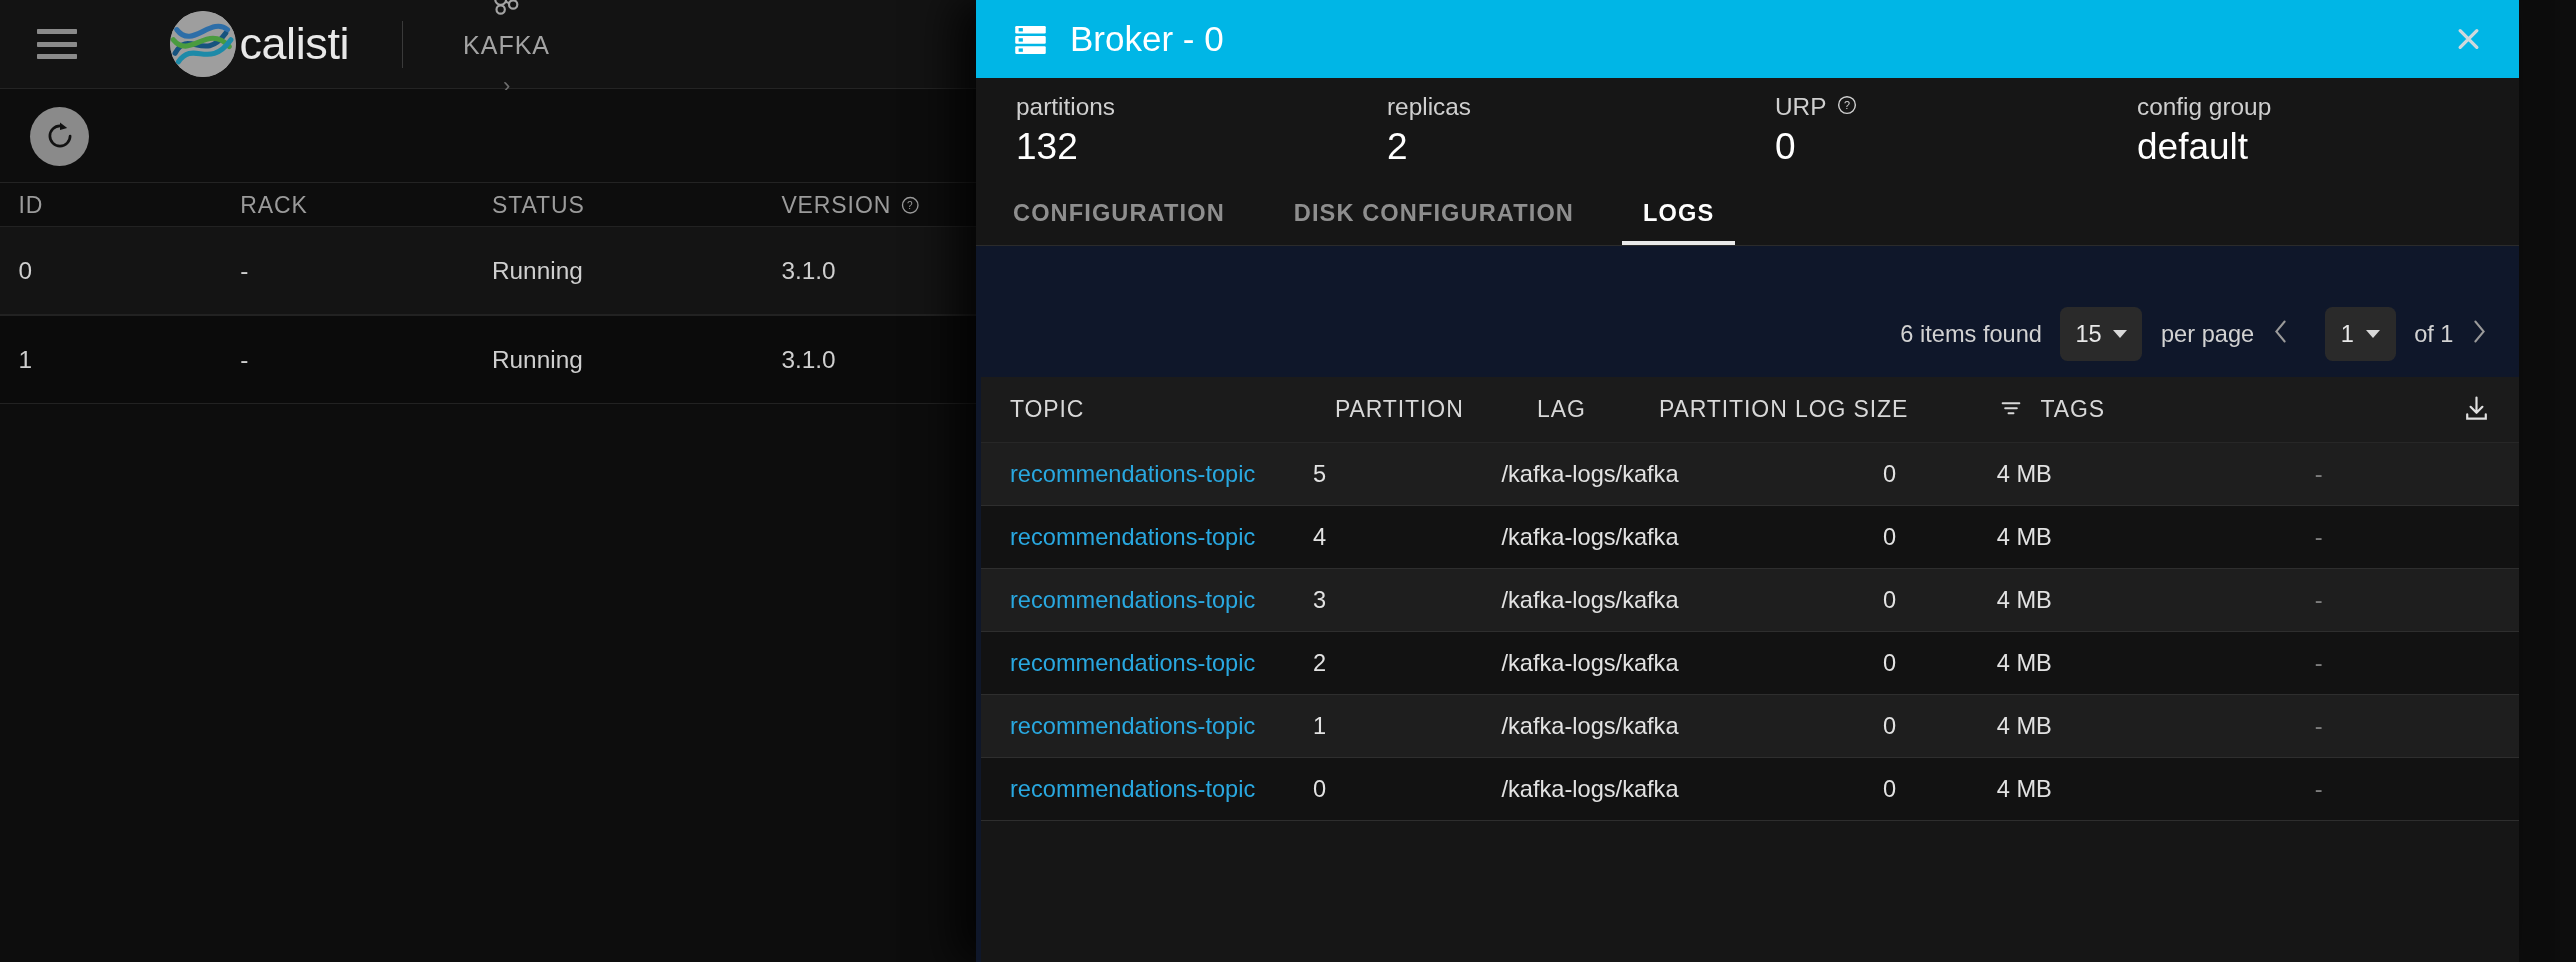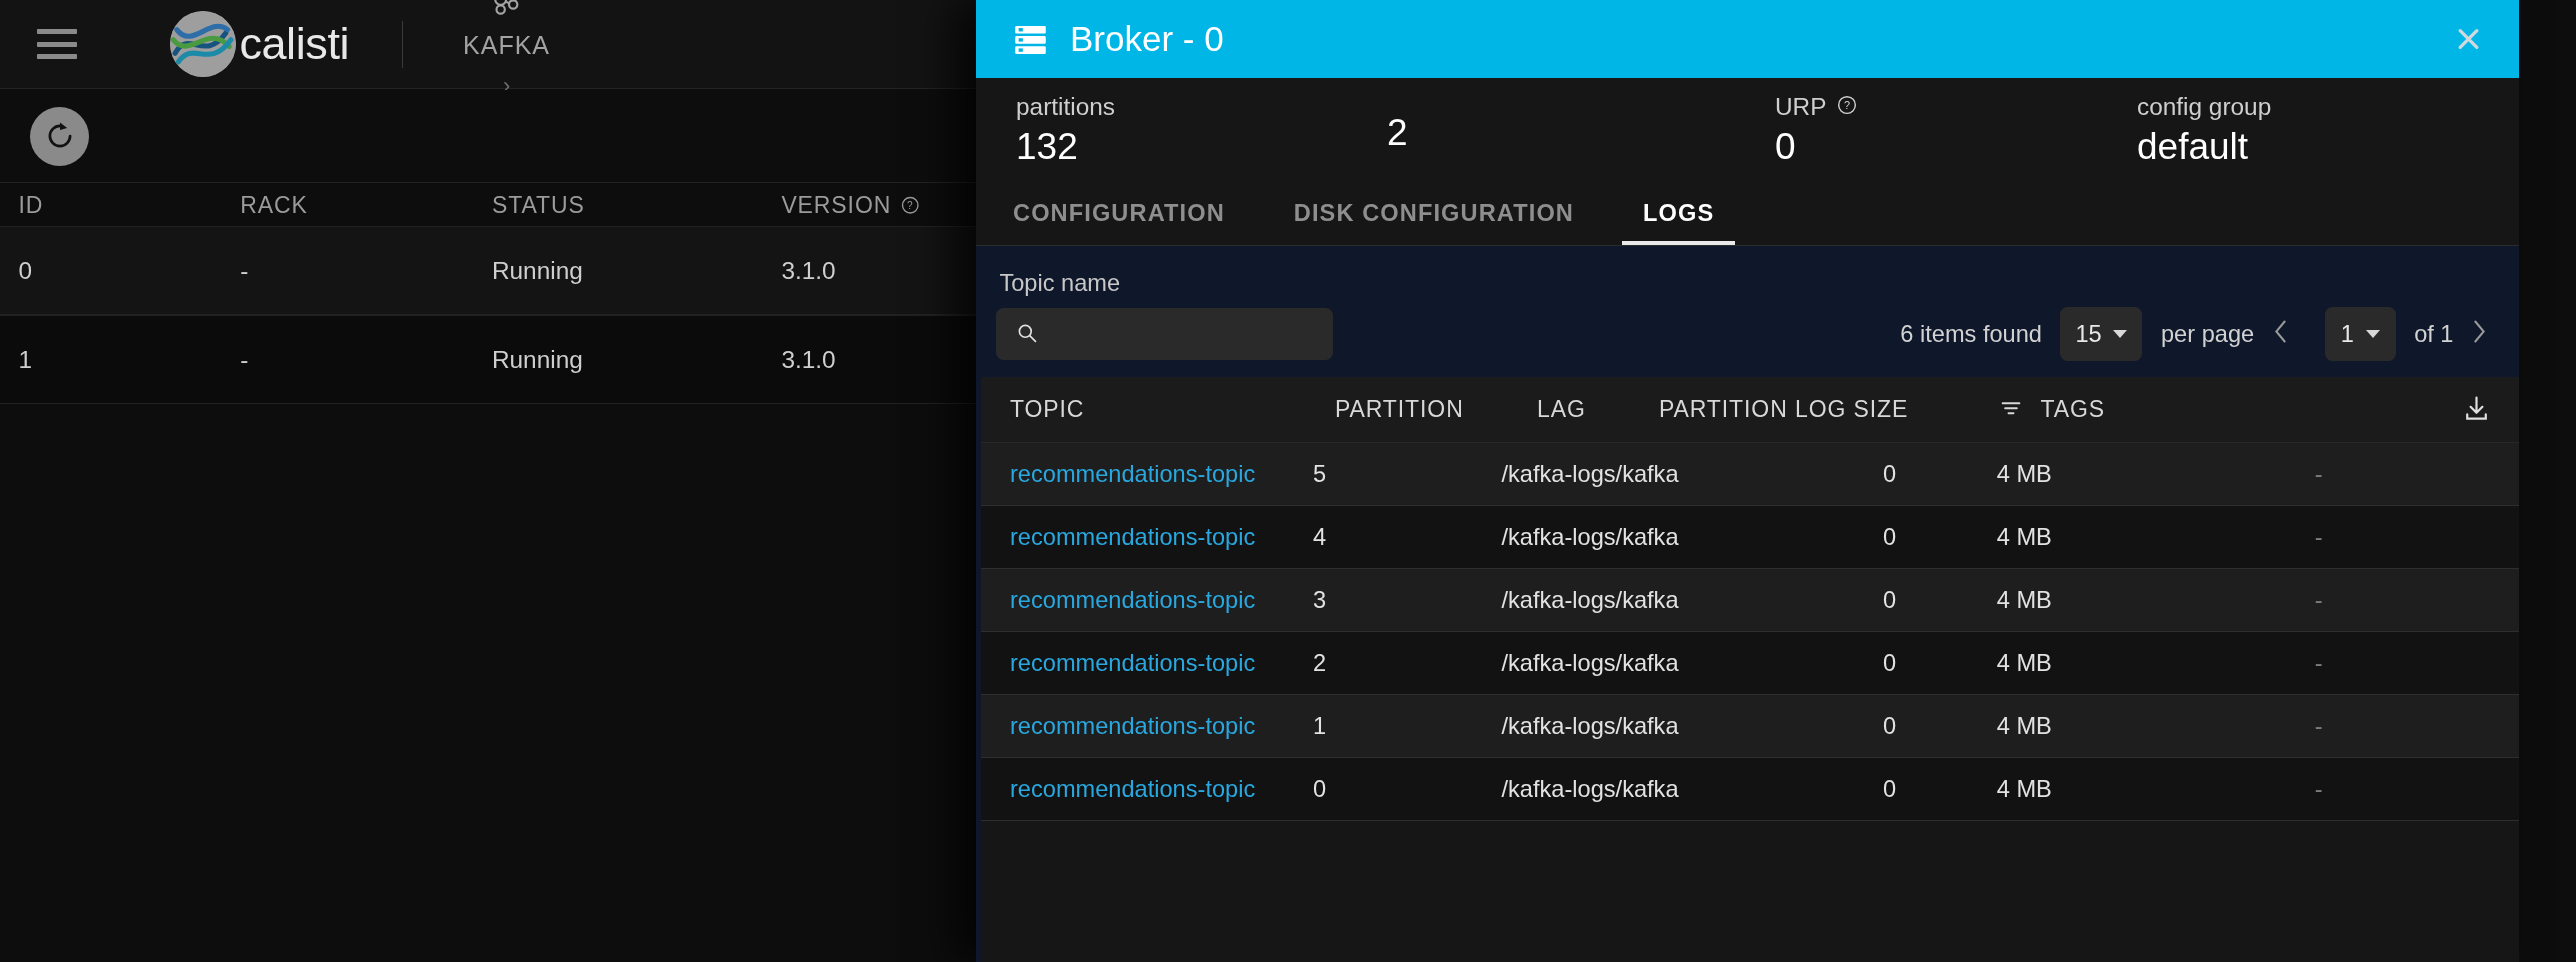--- a/index.html
+++ b/index.html
@@ -286,20 +286,21 @@
           </svg>
       </span>
     </div>
 
     <div class="stats-row">
       <div class="stat stat-0">
         <div class="stat-label">partitions</div>
         <div class="stat-value">132</div>
       </div>
       <div class="stat stat-1">
+        <div class="stat-label">replicas</div>
         <div class="stat-value">2</div>
       </div>
       <div class="stat stat-2">
         <div class="stat-label">
           <span>URP</span>
           <span>
             <svg width="20" height="20" viewBox="0 0 24 24" style="font-size:29px">
                 <circle cx="12" cy="12" r="10" fill="none" stroke="#d0d0d0" stroke-width="1.7"></circle>
                 <text x="12" y="17" font-size="13" fill="#d0d0d0" text-anchor="middle" font-family="Liberation Sans">?</text>
               </svg>
@@ -313,32 +314,20 @@
       </div>
     </div>
 
     <div class="tabs">
       <div class="tab t0">CONFIGURATION</div>
       <div class="tab t1">DISK CONFIGURATION</div>
       <div class="tab t2 active">LOGS</div>
     </div>
 
     <div class="filter-row">
-      <div class="topic-filter">
-        <div class="filter-label">Topic name</div>
-        <div class="search-box">
-          <span>
-            <svg width="22" height="22" viewBox="0 0 26 26">
-                <circle cx="11" cy="11" r="7" fill="none" stroke="#e0e0e0" stroke-width="2"></circle>
-                <path d="M16.2 16.2 L23 23" stroke="#e0e0e0" stroke-width="2" stroke-linecap="round"></path>
-              </svg>
-          </span>
-          <input type="text" placeholder="" style="">
-        </div>
-      </div>
 
       <div class="pager">
         <span class="pager-text">6 items found</span>
         <span class="pager-select">
           <span class="val">15</span>
           <span class="caret"></span>
         </span>
         <span class="pager-text">per page</span>
         <span class="pager-arrow">
           <svg width="15" height="25" viewBox="0 0 18 30">

